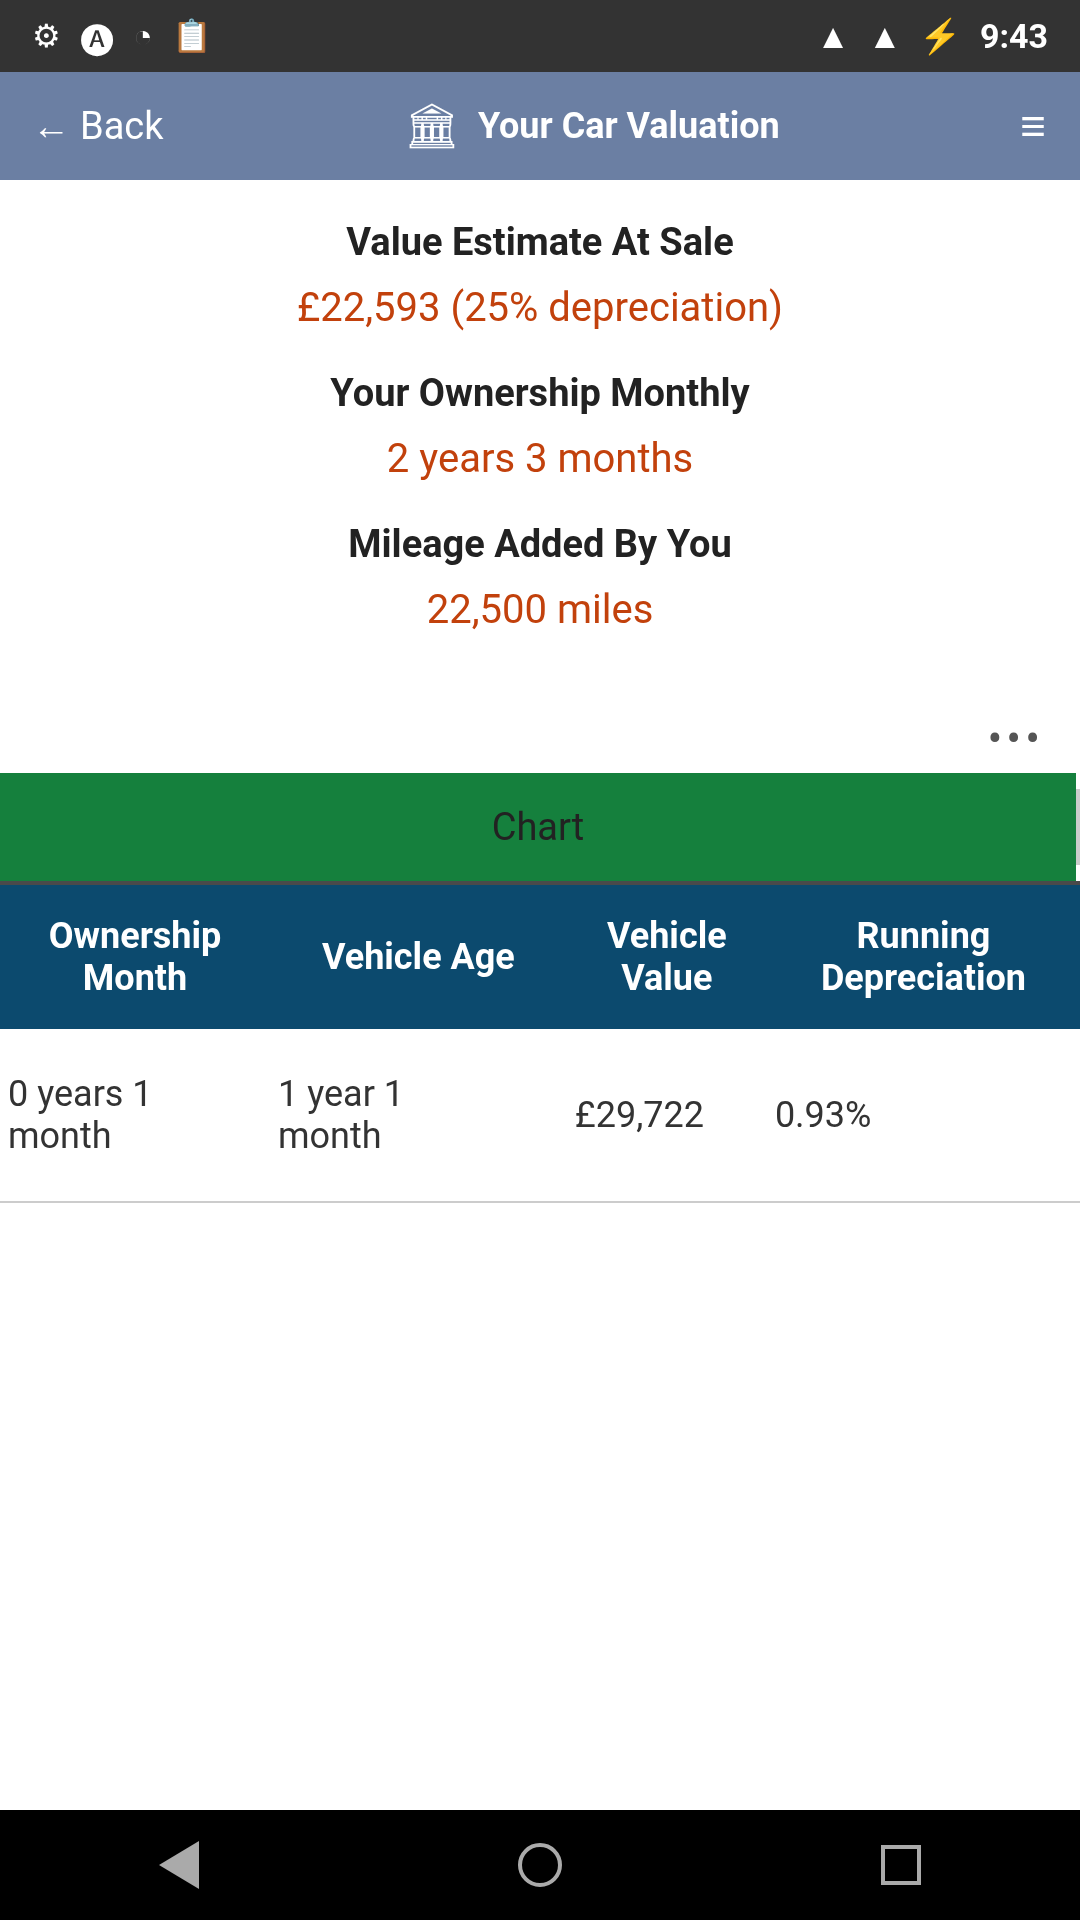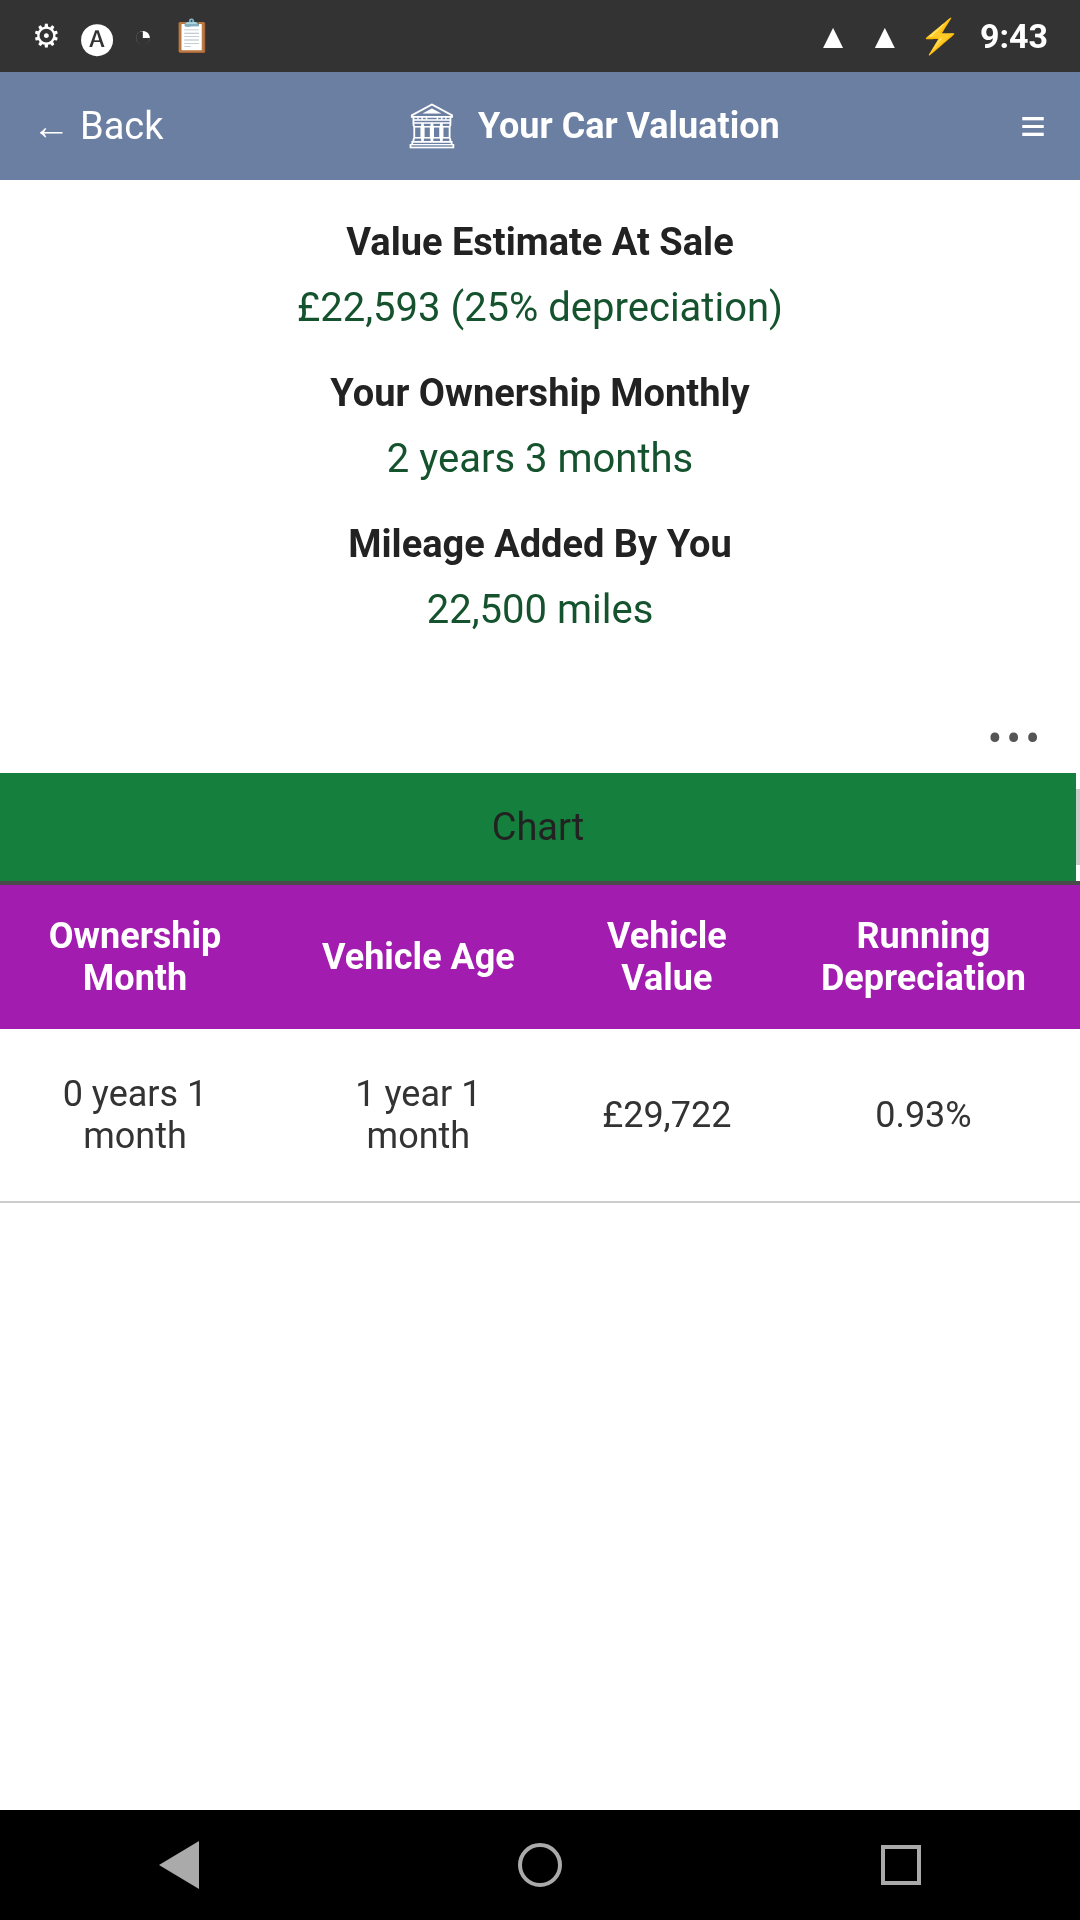--- a/index.html
+++ b/index.html
@@ -102,21 +102,21 @@
     }
     .info-label {
       font-size: 38px;
       font-weight: bold;
       color: #222222;
       text-align: center;
       margin-bottom: 20px;
     }
     .info-value {
       font-size: 40px;
-      color: #14532d;
+      color: #c2410c;
       text-align: center;
       margin-bottom: 40px;
     }
 
     
     .three-dots-row {
       display: flex;
       justify-content: flex-end;
       padding: 0 36px 8px 0;
       color: #555555;
@@ -158,38 +158,37 @@
       background: #cccccc;
       margin: 16px 0;
     }
 
     
     .data-table {
       width: 100%;
       border-collapse: collapse;
     }
     .table-header-row {
-      background: #a21caf;
+      background: #0c4a6e;
       margin-left: 12px;
     }
     .table-header-cell {
       font-size: 36px;
       font-weight: bold;
       color: #ffffff;
       text-align: center;
       padding: 30px 16px;
       vertical-align: middle;
     }
     .table-data-row {
       border-bottom: 2px solid #cccccc;
     }
     .table-data-cell {
       font-size: 36px;
       color: #333333;
-      text-align: center;
       padding: 44px 8px;
       vertical-align: middle;
     }
 
     
     .bottom-nav {
       background: #000000;
       height: 110px;
       display: flex;
       align-items: center;

